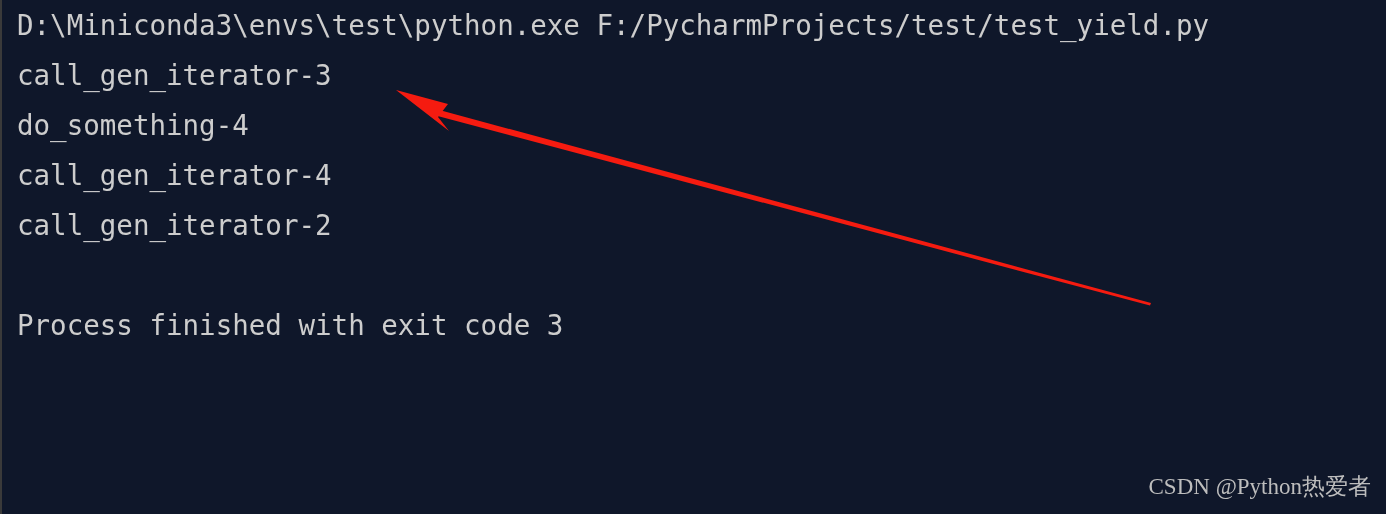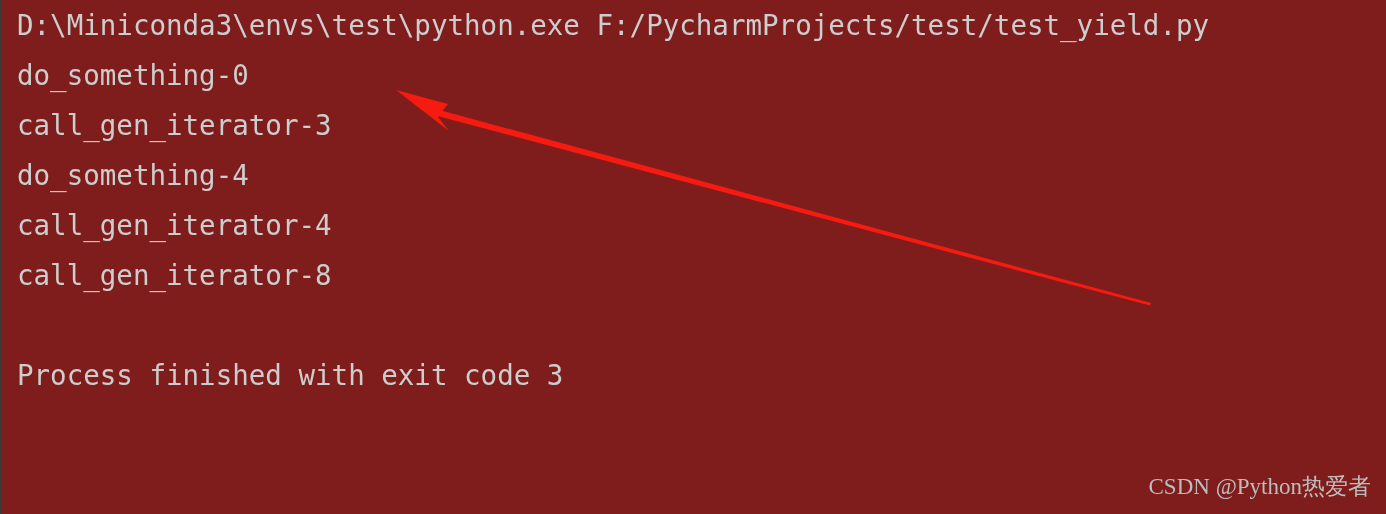--- a/index.html
+++ b/index.html
@@ -5,21 +5,21 @@
   html, body {
     margin: 0;
     padding: 0;
     background: #2b2b2b;
   }
 
   #console-window {
     position: relative;
     width: 1386px;
     height: 514px;
-    background: #7f1d1d;
+    background: #0f172a;
     overflow: hidden;
     font-family: "DejaVu Sans Mono", "Liberation Mono", monospace;
   }
 
   
   #left-edge {
     position: absolute;
     left: 0;
     top: 0;
     width: 2px;
@@ -72,25 +72,24 @@
 </style>
 </head>
 <body>
 
 <div id="console-window">
 
   <div id="left-edge"></div>
 
   <div id="console-output">
     <div class="console-line">D:\Miniconda3\envs\test\python.exe F:/PycharmProjects/test/test_yield.py</div>
-    <div class="console-line">do_something-0</div>
     <div class="console-line">call_gen_iterator-3</div>
     <div class="console-line">do_something-4</div>
     <div class="console-line">call_gen_iterator-4</div>
-    <div class="console-line">call_gen_iterator-8</div>
+    <div class="console-line">call_gen_iterator-2</div>
     <div class="console-line blank-line"></div>
     <div class="console-line">Process finished with exit code 3</div>
   </div>
 
   <svg id="annotation-arrow" viewBox="0 0 1386 514">
 
     <polygon points="1151,303.0 1150,305.6 430,114.0 432,108.0" fill="#f51b10"></polygon>
 
     <polygon points="396,90 448,104 438,117 449,131" fill="#f51b10"></polygon>
   </svg>

